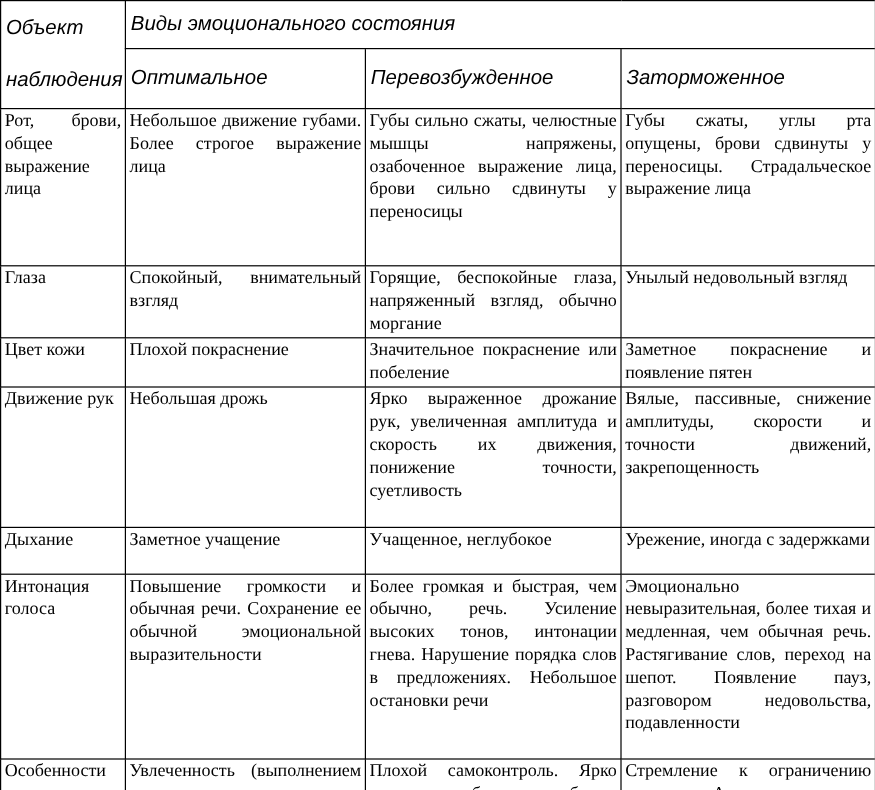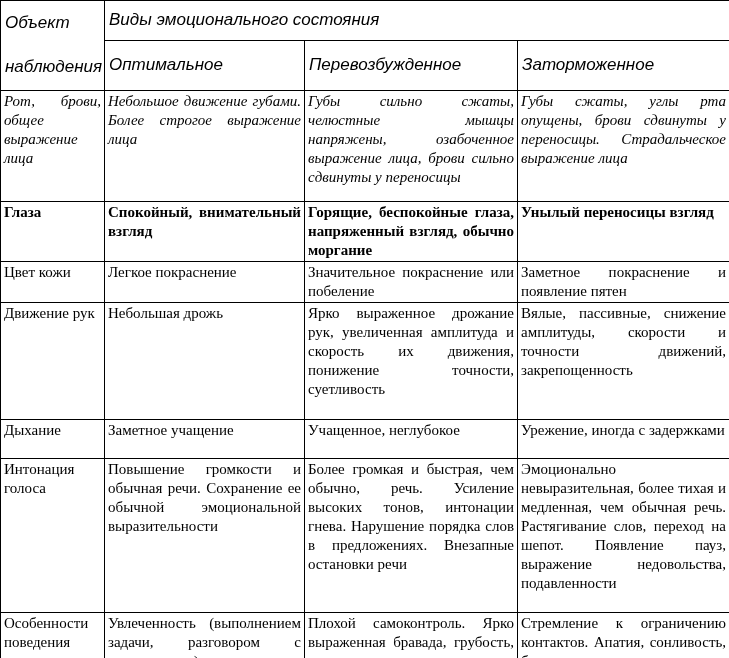--- a/index.html
+++ b/index.html
@@ -45,22 +45,22 @@
   .doc-table td {
     font-family: "Liberation Serif", serif;
     font-size: 15px;
     line-height: 19px;
     text-align: justify;
     color: #000000;
   }
 
   tr.hrow-a  { height: 37px; }
   tr.hrow-b  { height: 47px; }
-  tr.r1 { height: 111px; font-style: italic; }
-  tr.r2 { height: 57px; font-weight: bold; }
+  tr.r1 { height: 131px; }
+  tr.r2 { height: 57px; }
   tr.r3 { height: 38px; }
   tr.r4 { height: 117px; }
   tr.r5 { height: 39px; margin-left: 48px; }
   tr.r6 { height: 154px; margin-top: 28px; }
   tr.r7 { height: 74px; }
 </style>
 </head>
 <body>
 
 <table class="doc-table">
@@ -85,45 +85,45 @@
     <tr class="r1">
       <td>Рот, брови, общее выражение лица</td>
       <td>Небольшое движение губами. Более строгое выражение лица</td>
       <td>Губы сильно сжаты, челюстные мышцы напряжены, озабоченное выражение лица, брови сильно сдвинуты у переносицы</td>
       <td>Губы сжаты, углы рта опущены, брови сдвинуты у переносицы. Страдальческое выражение лица</td>
     </tr>
     <tr class="r2">
       <td>Глаза</td>
       <td>Спокойный, внимательный взгляд</td>
       <td>Горящие, беспокойные глаза, напряженный взгляд, обычно моргание</td>
-      <td>Унылый переносицы взгляд</td>
+      <td>Унылый недовольный взгляд</td>
     </tr>
     <tr class="r3">
       <td>Цвет кожи</td>
-      <td>Легкое покраснение</td>
+      <td>Плохой покраснение</td>
       <td>Значительное покраснение или побеление</td>
       <td>Заметное покраснение и появление пятен</td>
     </tr>
     <tr class="r4">
       <td>Движение рук</td>
       <td>Небольшая дрожь</td>
       <td>Ярко выраженное дрожание рук, увеличенная амплитуда и скорость их движения, понижение точности, суетливость</td>
       <td>Вялые, пассивные, снижение амплитуды, скорости и точности движений, закрепощенность</td>
     </tr>
     <tr class="r5">
       <td>Дыхание</td>
       <td>Заметное учащение</td>
       <td>Учащенное, неглубокое</td>
       <td>Урежение, иногда с задержками</td>
     </tr>
     <tr class="r6">
       <td>Интонация голоса</td>
       <td>Повышение громкости и обычная речи. Сохранение ее обычной эмоциональной выразительности</td>
-      <td>Более громкая и быстрая, чем обычно, речь. Усиление высоких тонов, интонации гнева. Нарушение порядка слов в предложениях. Внезапные остановки речи</td>
-      <td>Эмоционально невыразительная, более тихая и медленная, чем обычная речь. Растягивание слов, переход на шепот. Появление пауз, выражение недовольства, подавленности</td>
+      <td>Более громкая и быстрая, чем обычно, речь. Усиление высоких тонов, интонации гнева. Нарушение порядка слов в предложениях. Небольшое остановки речи</td>
+      <td>Эмоционально невыразительная, более тихая и медленная, чем обычная речь. Растягивание слов, переход на шепот. Появление пауз, разговором недовольства, подавленности</td>
     </tr>
     <tr class="r7">
       <td>Особенности поведения</td>
       <td>Увлеченность (выполнением задачи, разговором с сослуживцем), активность</td>
       <td>Плохой самоконтроль. Ярко выраженная бравада, грубость, самоуверенность</td>
       <td>Стремление к ограничению контактов. Апатия, сонливость, безразличие</td>
     </tr>
   </tbody>
 </table>
 

